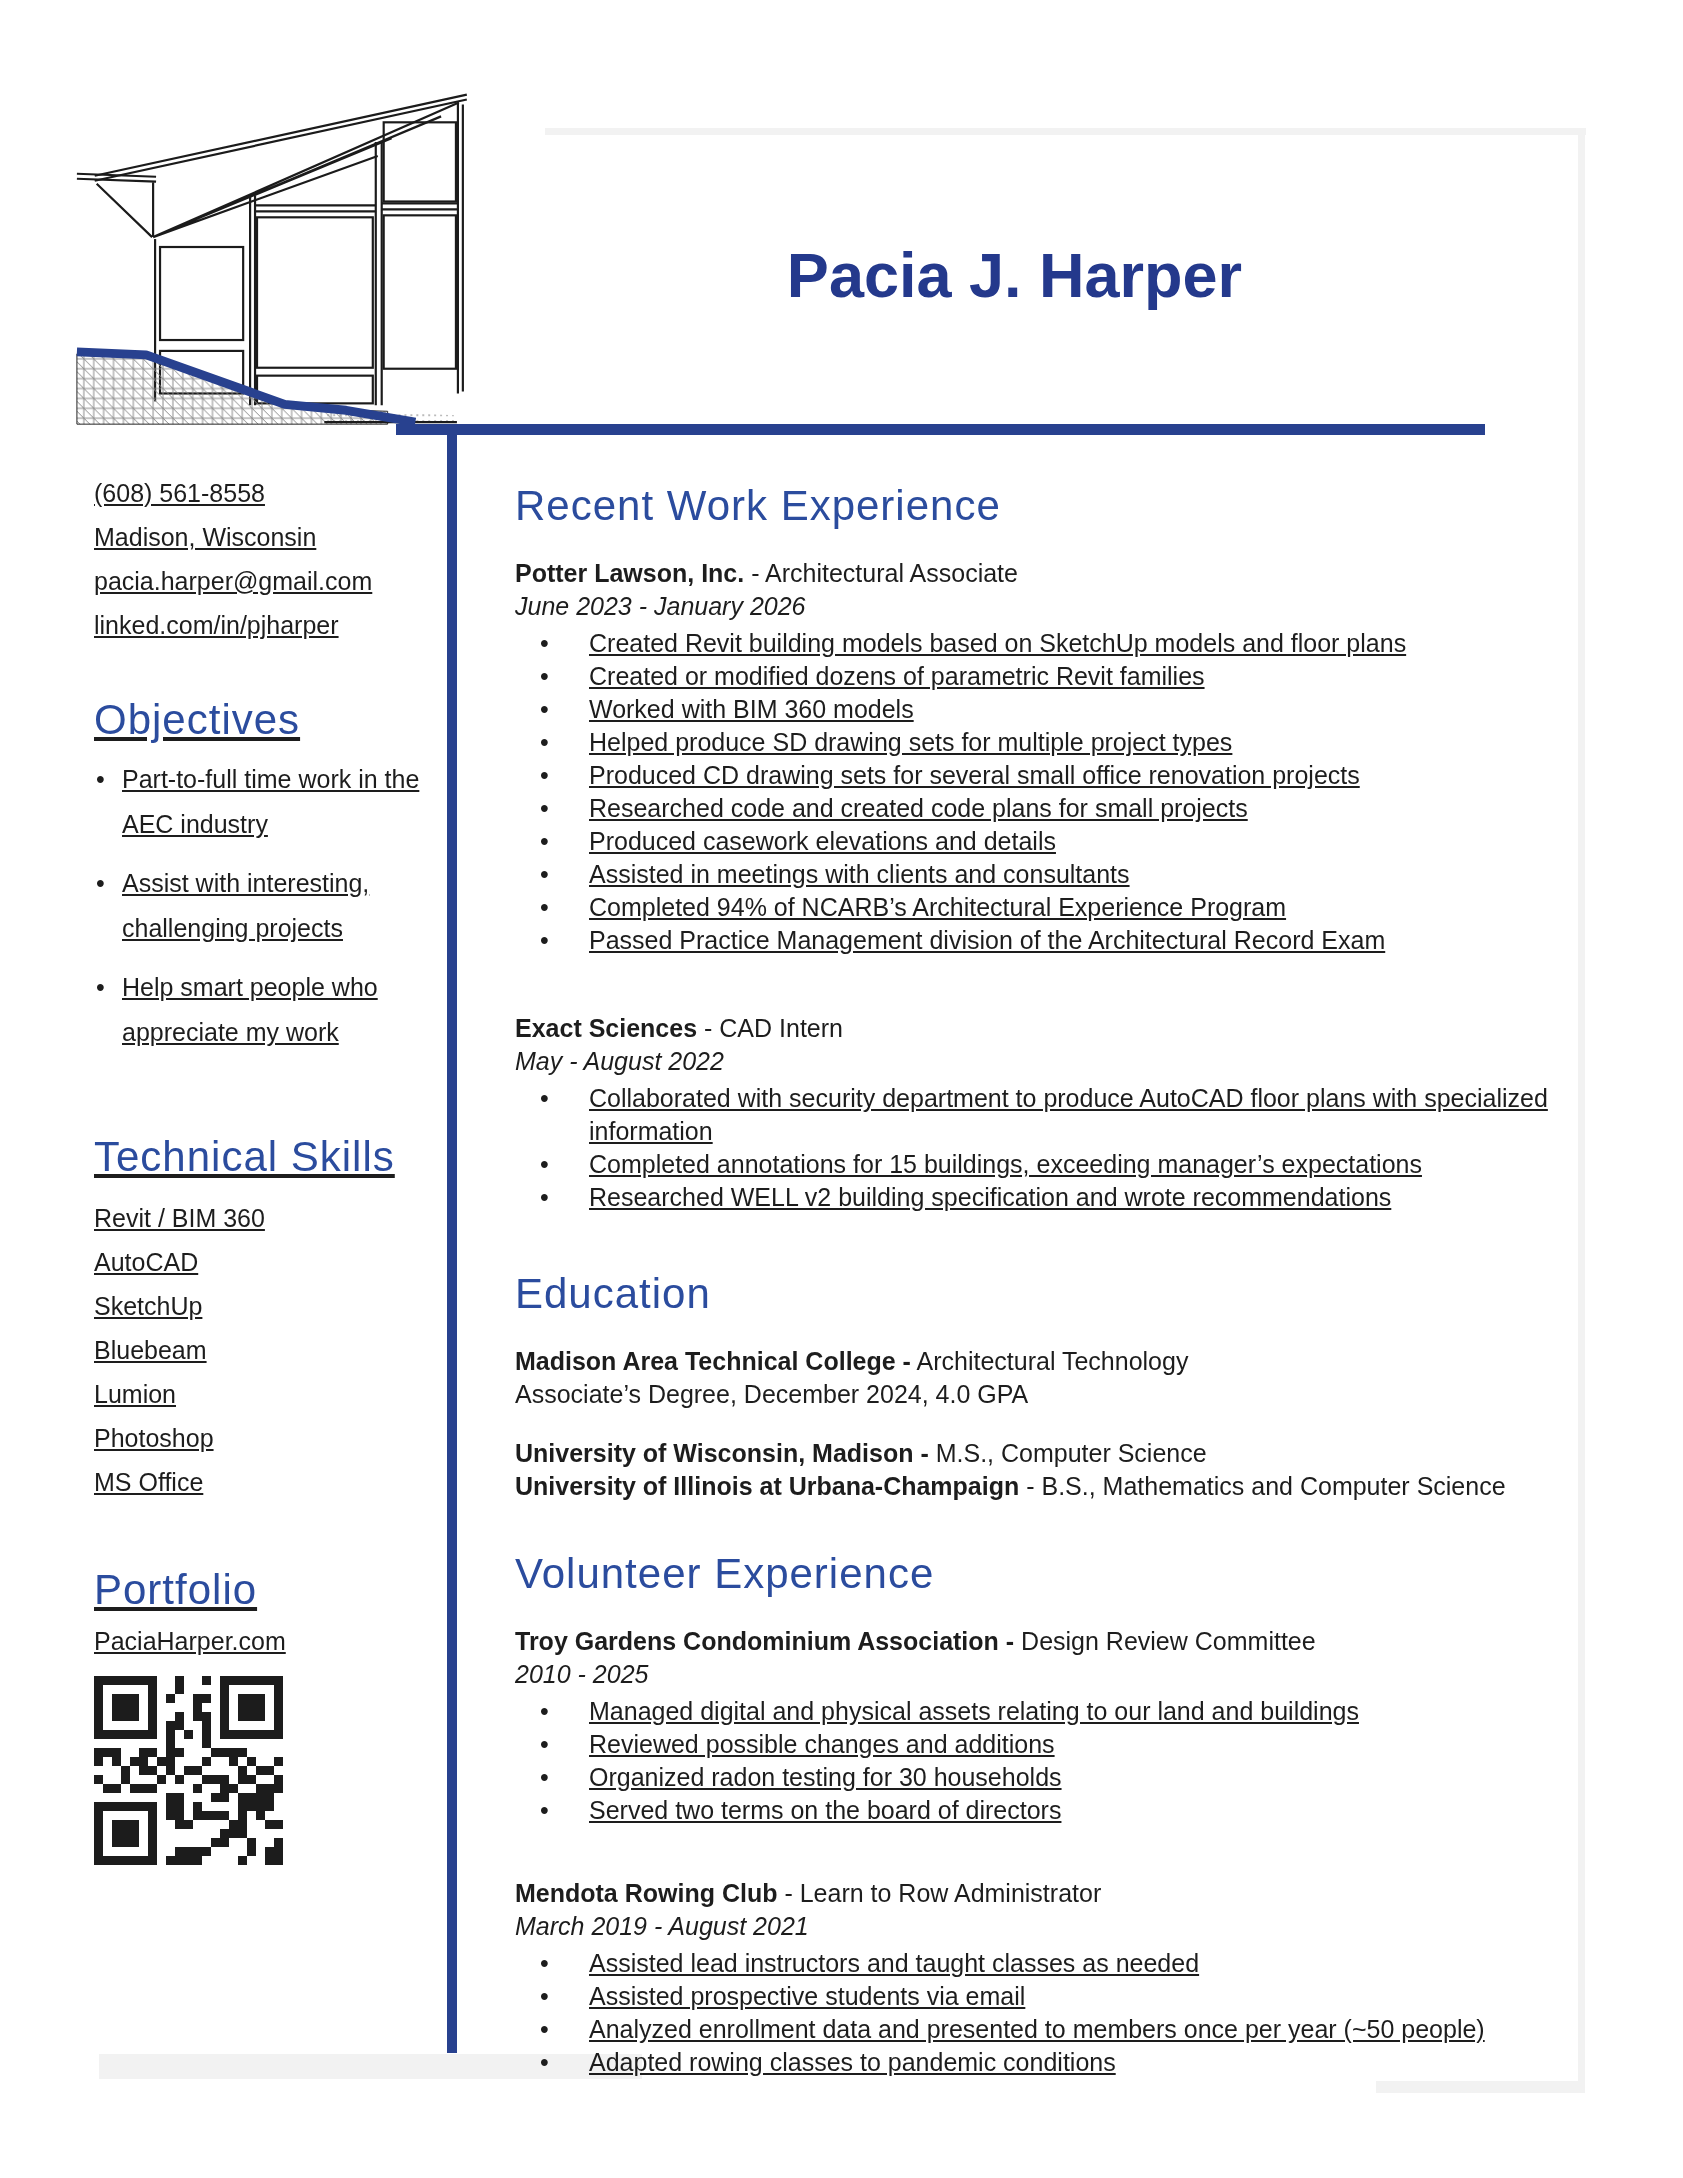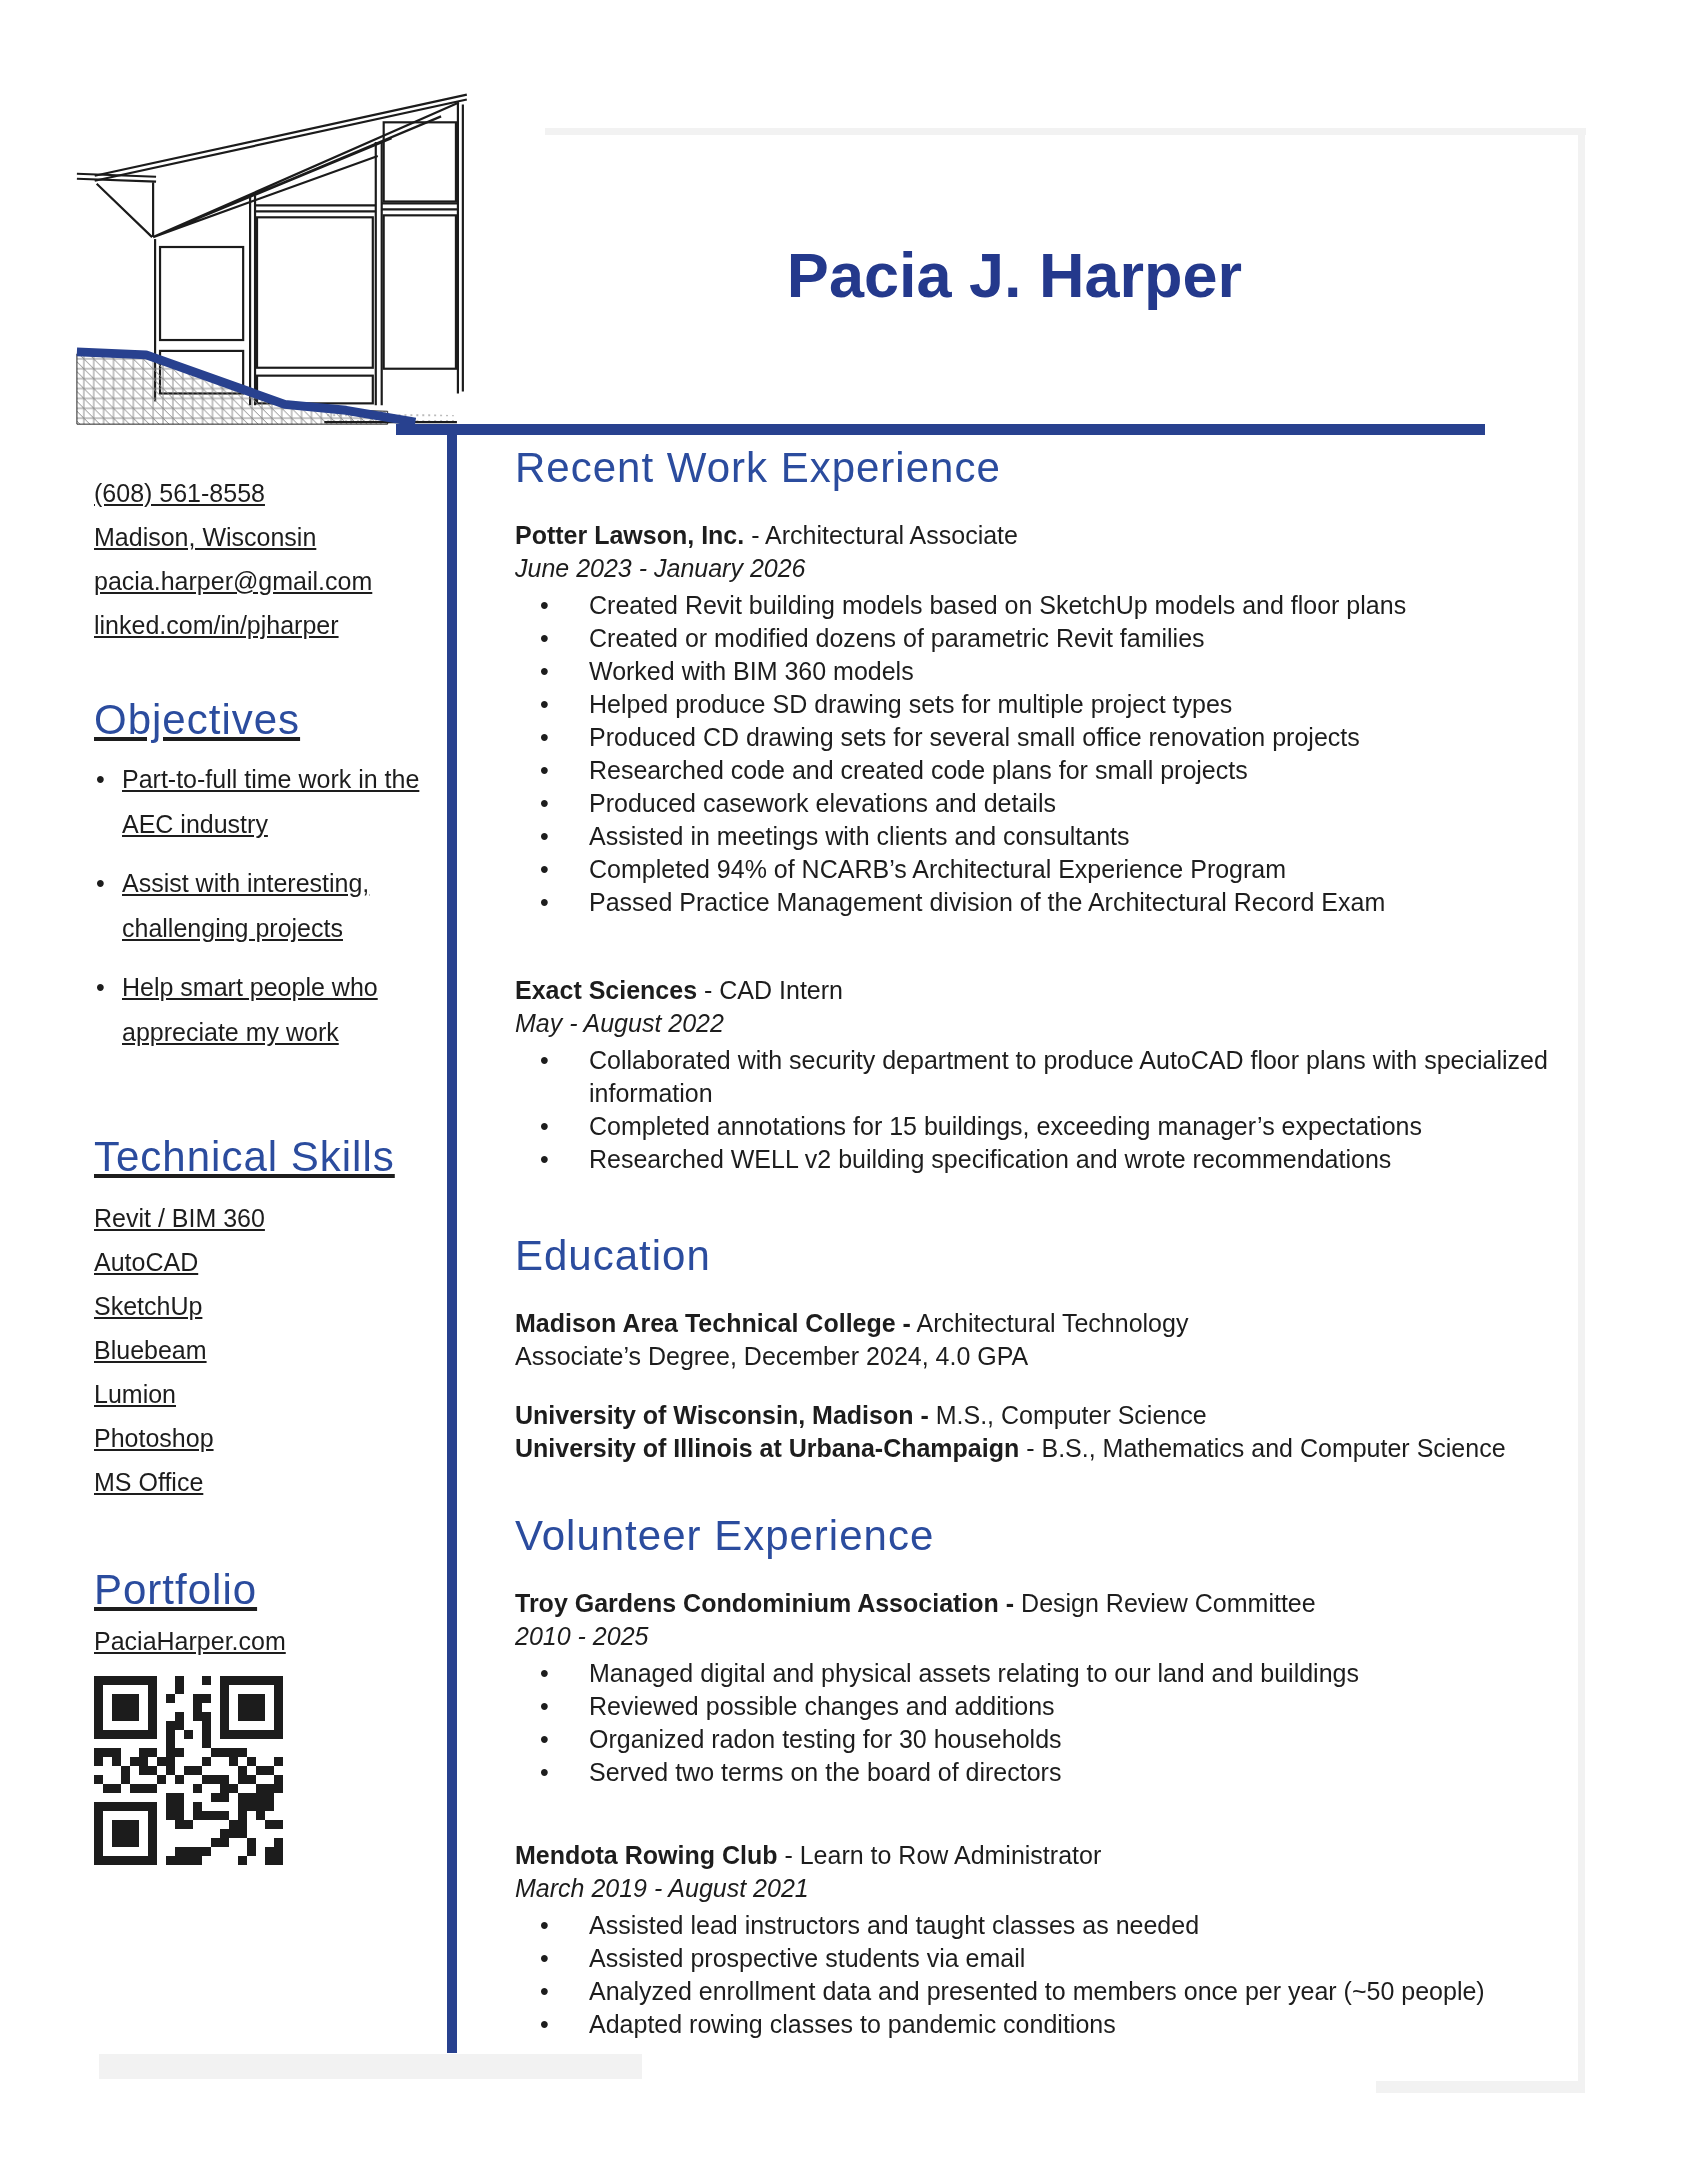--- a/index.html
+++ b/index.html
@@ -47,30 +47,30 @@
   ul.obj li + li{margin-top:14px;}
   ul.obj li::before{content:"\2022";position:absolute;left:2px;top:0;}
   ul.skills{list-style:none;margin:14px 0 9px 0;padding:0;}
   ul.skills li{line-height:44px;white-space:nowrap;}
   #portfolio-url{margin-top:10px;line-height:33px;}
   #qr{margin-top:18px;width:187px;height:187px;display:grid;
       grid-template-columns:repeat(21,9px);grid-template-rows:repeat(21,9px);background:#fff;}
   #qr span.on{background:#1c1c1c;}
 
   
-  #main{position:absolute;left:515px;top:443px;width:1035px;font-size:25px;line-height:33px;}
+  #main{position:absolute;left:515px;top:481px;width:1035px;font-size:25px;line-height:33px;}
   #main h2.sec{margin:0 0 26px 0;}
   #main h2.mt{margin-top:46px;}
   .job{margin-bottom:55px;}
   .job.tight{margin-bottom:50px;}
   .job-hdr{line-height:33px;}
   .b{font-weight:700;}
   .date{font-style:italic;line-height:33px;}
   ul.dots{list-style:none;margin:4px 0 0 0;padding:0;}
-  ul.dots li{position:relative;padding-left:74px;line-height:33px;}
+  ul.dots li{position:relative;padding-left:74px;line-height:33px;text-decoration:underline;}
   ul.dots li::before{content:"\2022";position:absolute;left:25px;top:0;}
   .edu-line{line-height:33px;}
   .edu-gap{height:26px;}
 </style>
 </head>
 <body>
 
 <div class="edge" id="edge-top"></div>
 <div class="edge" id="edge-right"></div>
 <div class="edge" id="edge-bottom-right"></div>

